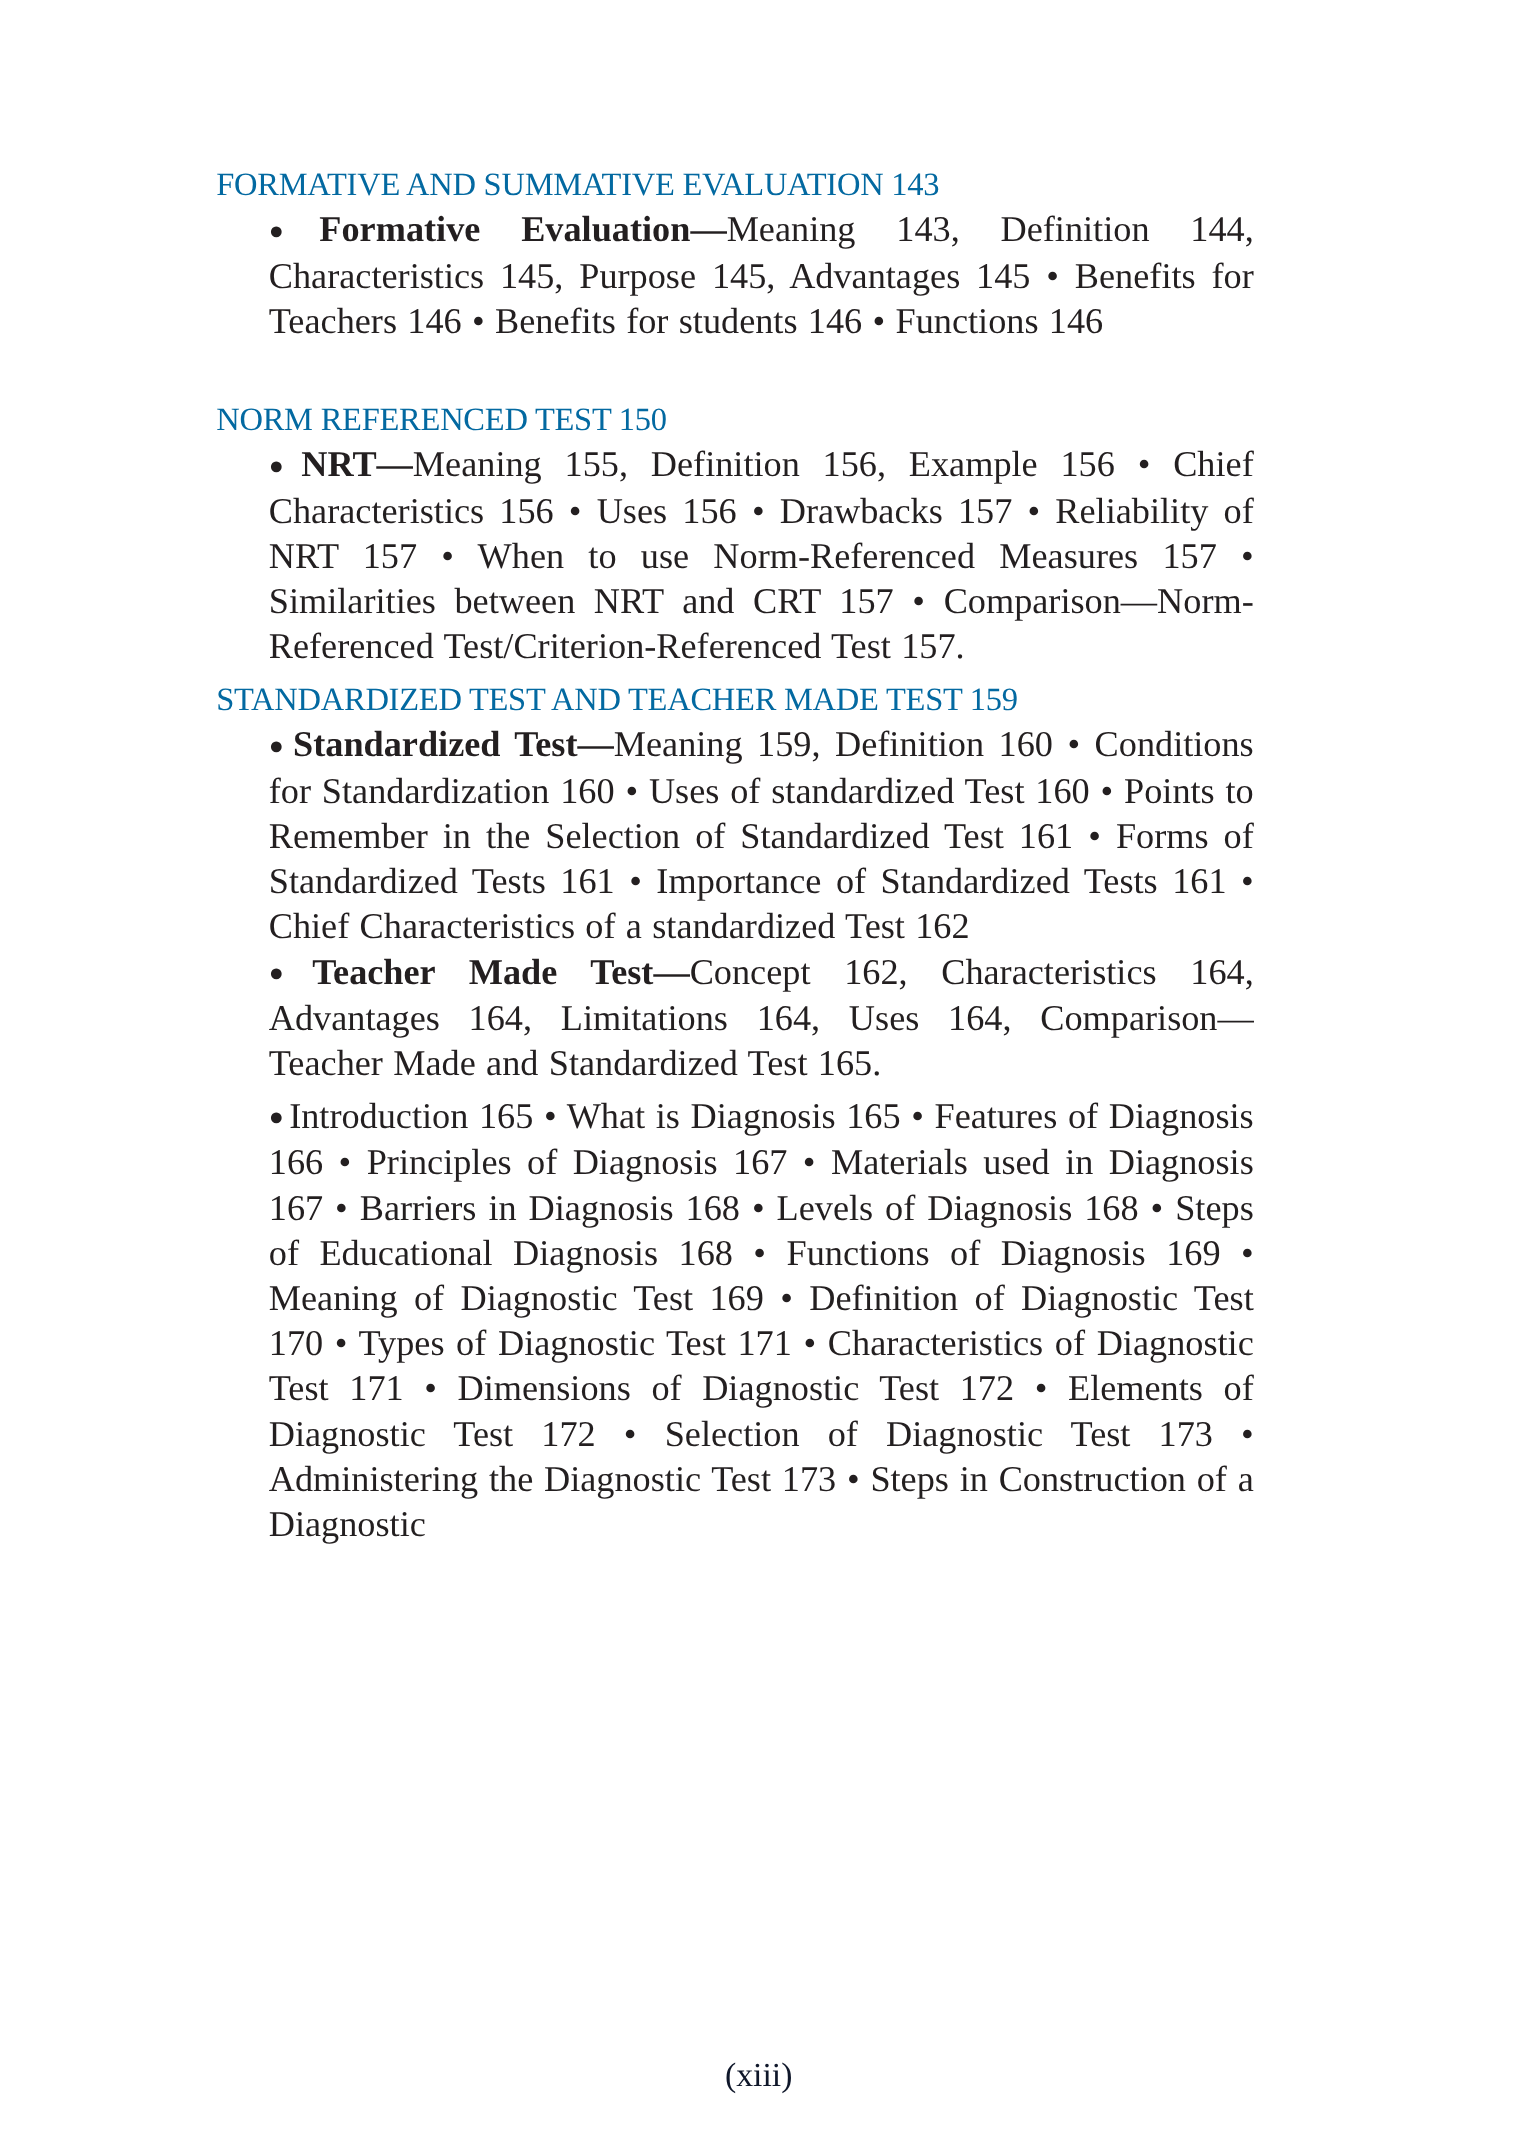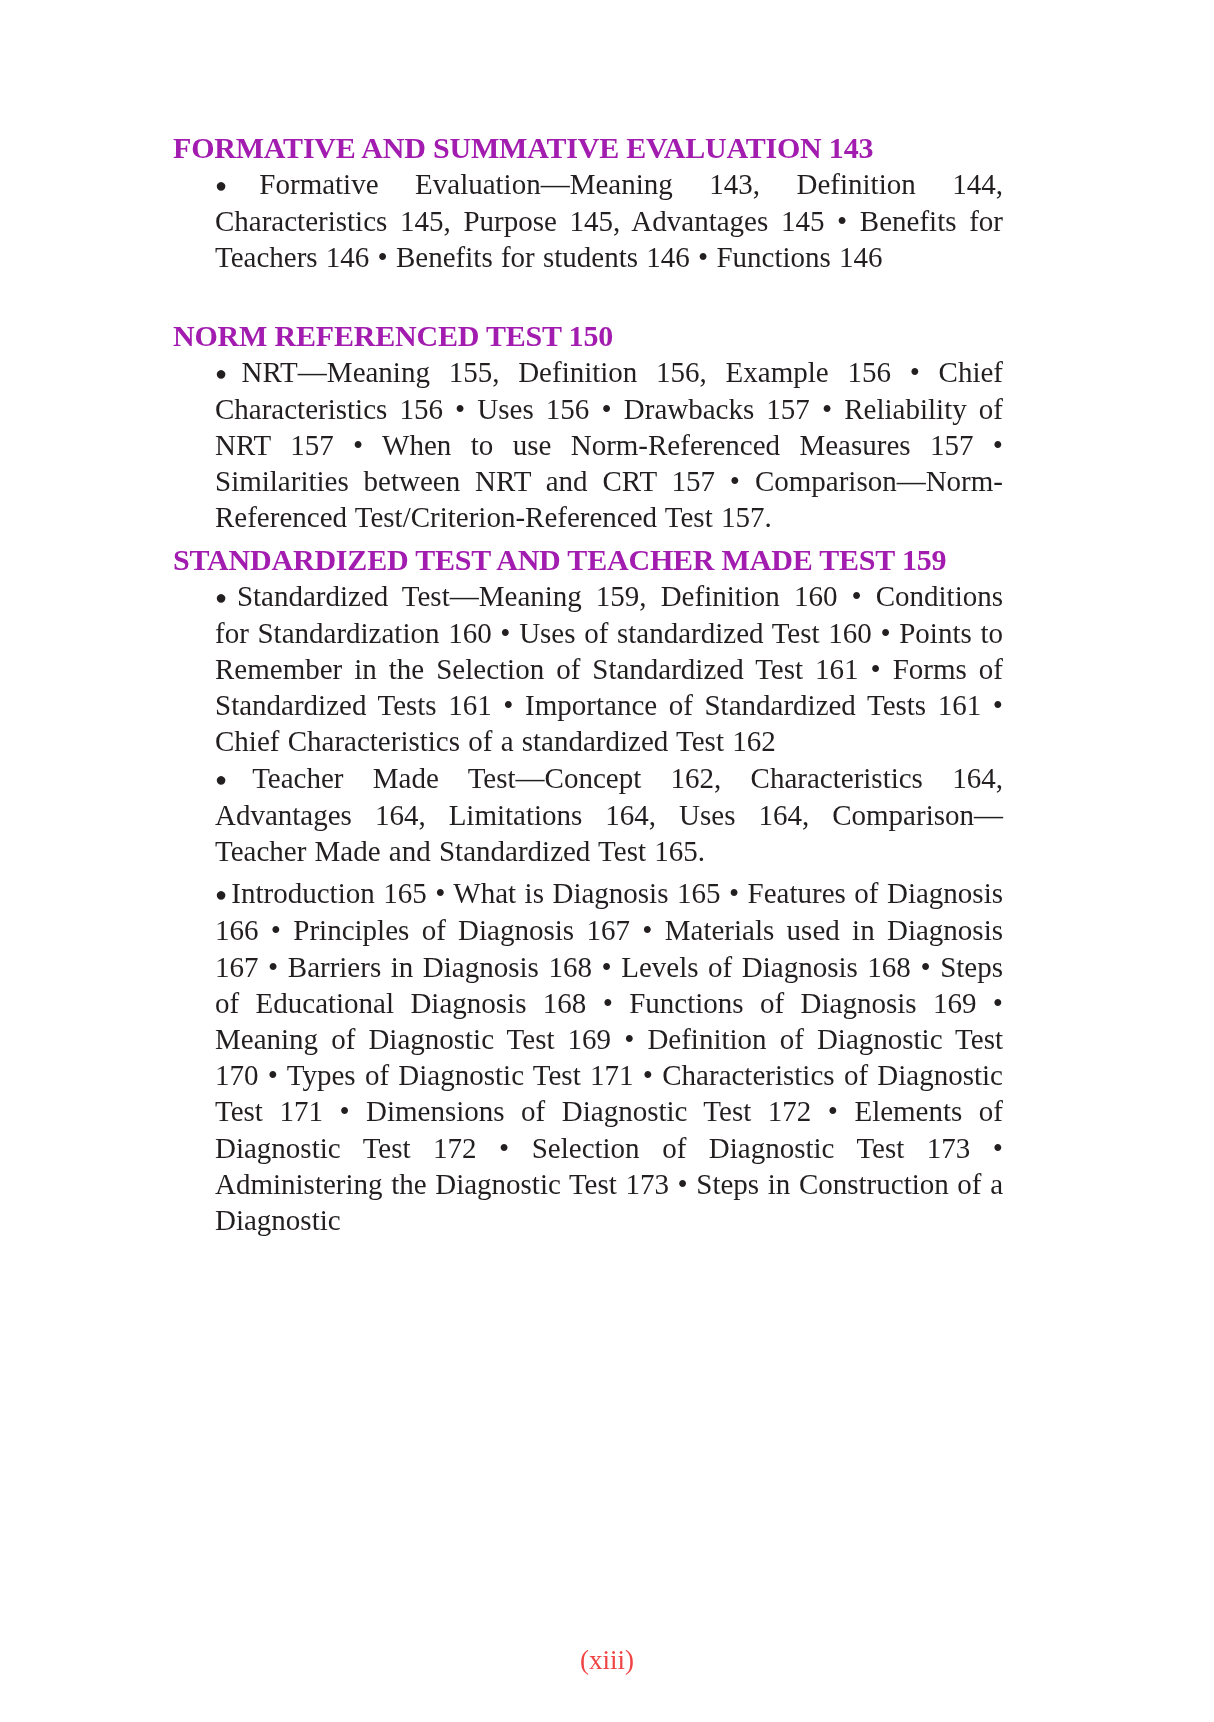--- a/index.html
+++ b/index.html
@@ -3,43 +3,43 @@
 <meta charset="utf-8">
 <style>
   html, body { margin: 0; padding: 0; background: #ffffff; }
   body { width: 1214px; height: 1722px; position: relative; overflow: hidden; }
   .page {
     position: absolute; left: 173px; top: 130px; width: 830px;
     font-family: "Liberation Serif", "DejaVu Serif", serif;
     color: #231f20;
   }
   .heading {
-    color: #a21caf;
-    font-weight: bold;
-    font-size: 30px;
+    color: #0369a1;
+    font-weight: normal;
+    font-size: 26px;
     line-height: 36px;
     margin: 0;
     letter-spacing: -0.2px;
   }
   .section { margin-bottom: 6px; }
   .para {
     margin: 0 0 0 42px;
     font-size: 29px;
     line-height: 36.2px;
     text-align: justify;
     text-align-last: left;
     word-spacing: 1px;
   }
-  .para b { font-weight: normal; margin-top: 24px; }
+  .para b { font-weight: bold; margin-top: 24px; }
   .bul { font-size: 20px; vertical-align: 2px; margin-right: 4px; }
   .footer {
     position: absolute; left: 0; width: 1214px; top: 1645px;
     text-align: center;
     font-family: "Liberation Serif", "DejaVu Serif", serif;
-    font-size: 27px; color: #ef4444;
+    font-size: 27px; color: #0f172a;
   }
 </style>
 </head>
 <body>
 
 <div class="page">
   <div class="section">
     <h2 class="heading"><span>FORMATIVE AND SUMMATIVE EVALUATION 143</span></h2>
     <p class="para"><span class="bul">●</span><b>Formative Evaluation—</b><span>Meaning 143, Definition 144, Characteristics 145, Purpose 145, Advantages 145 • Benefits for Teachers 146 • Benefits for students 146 • Functions 146</span></p>
   </div>

